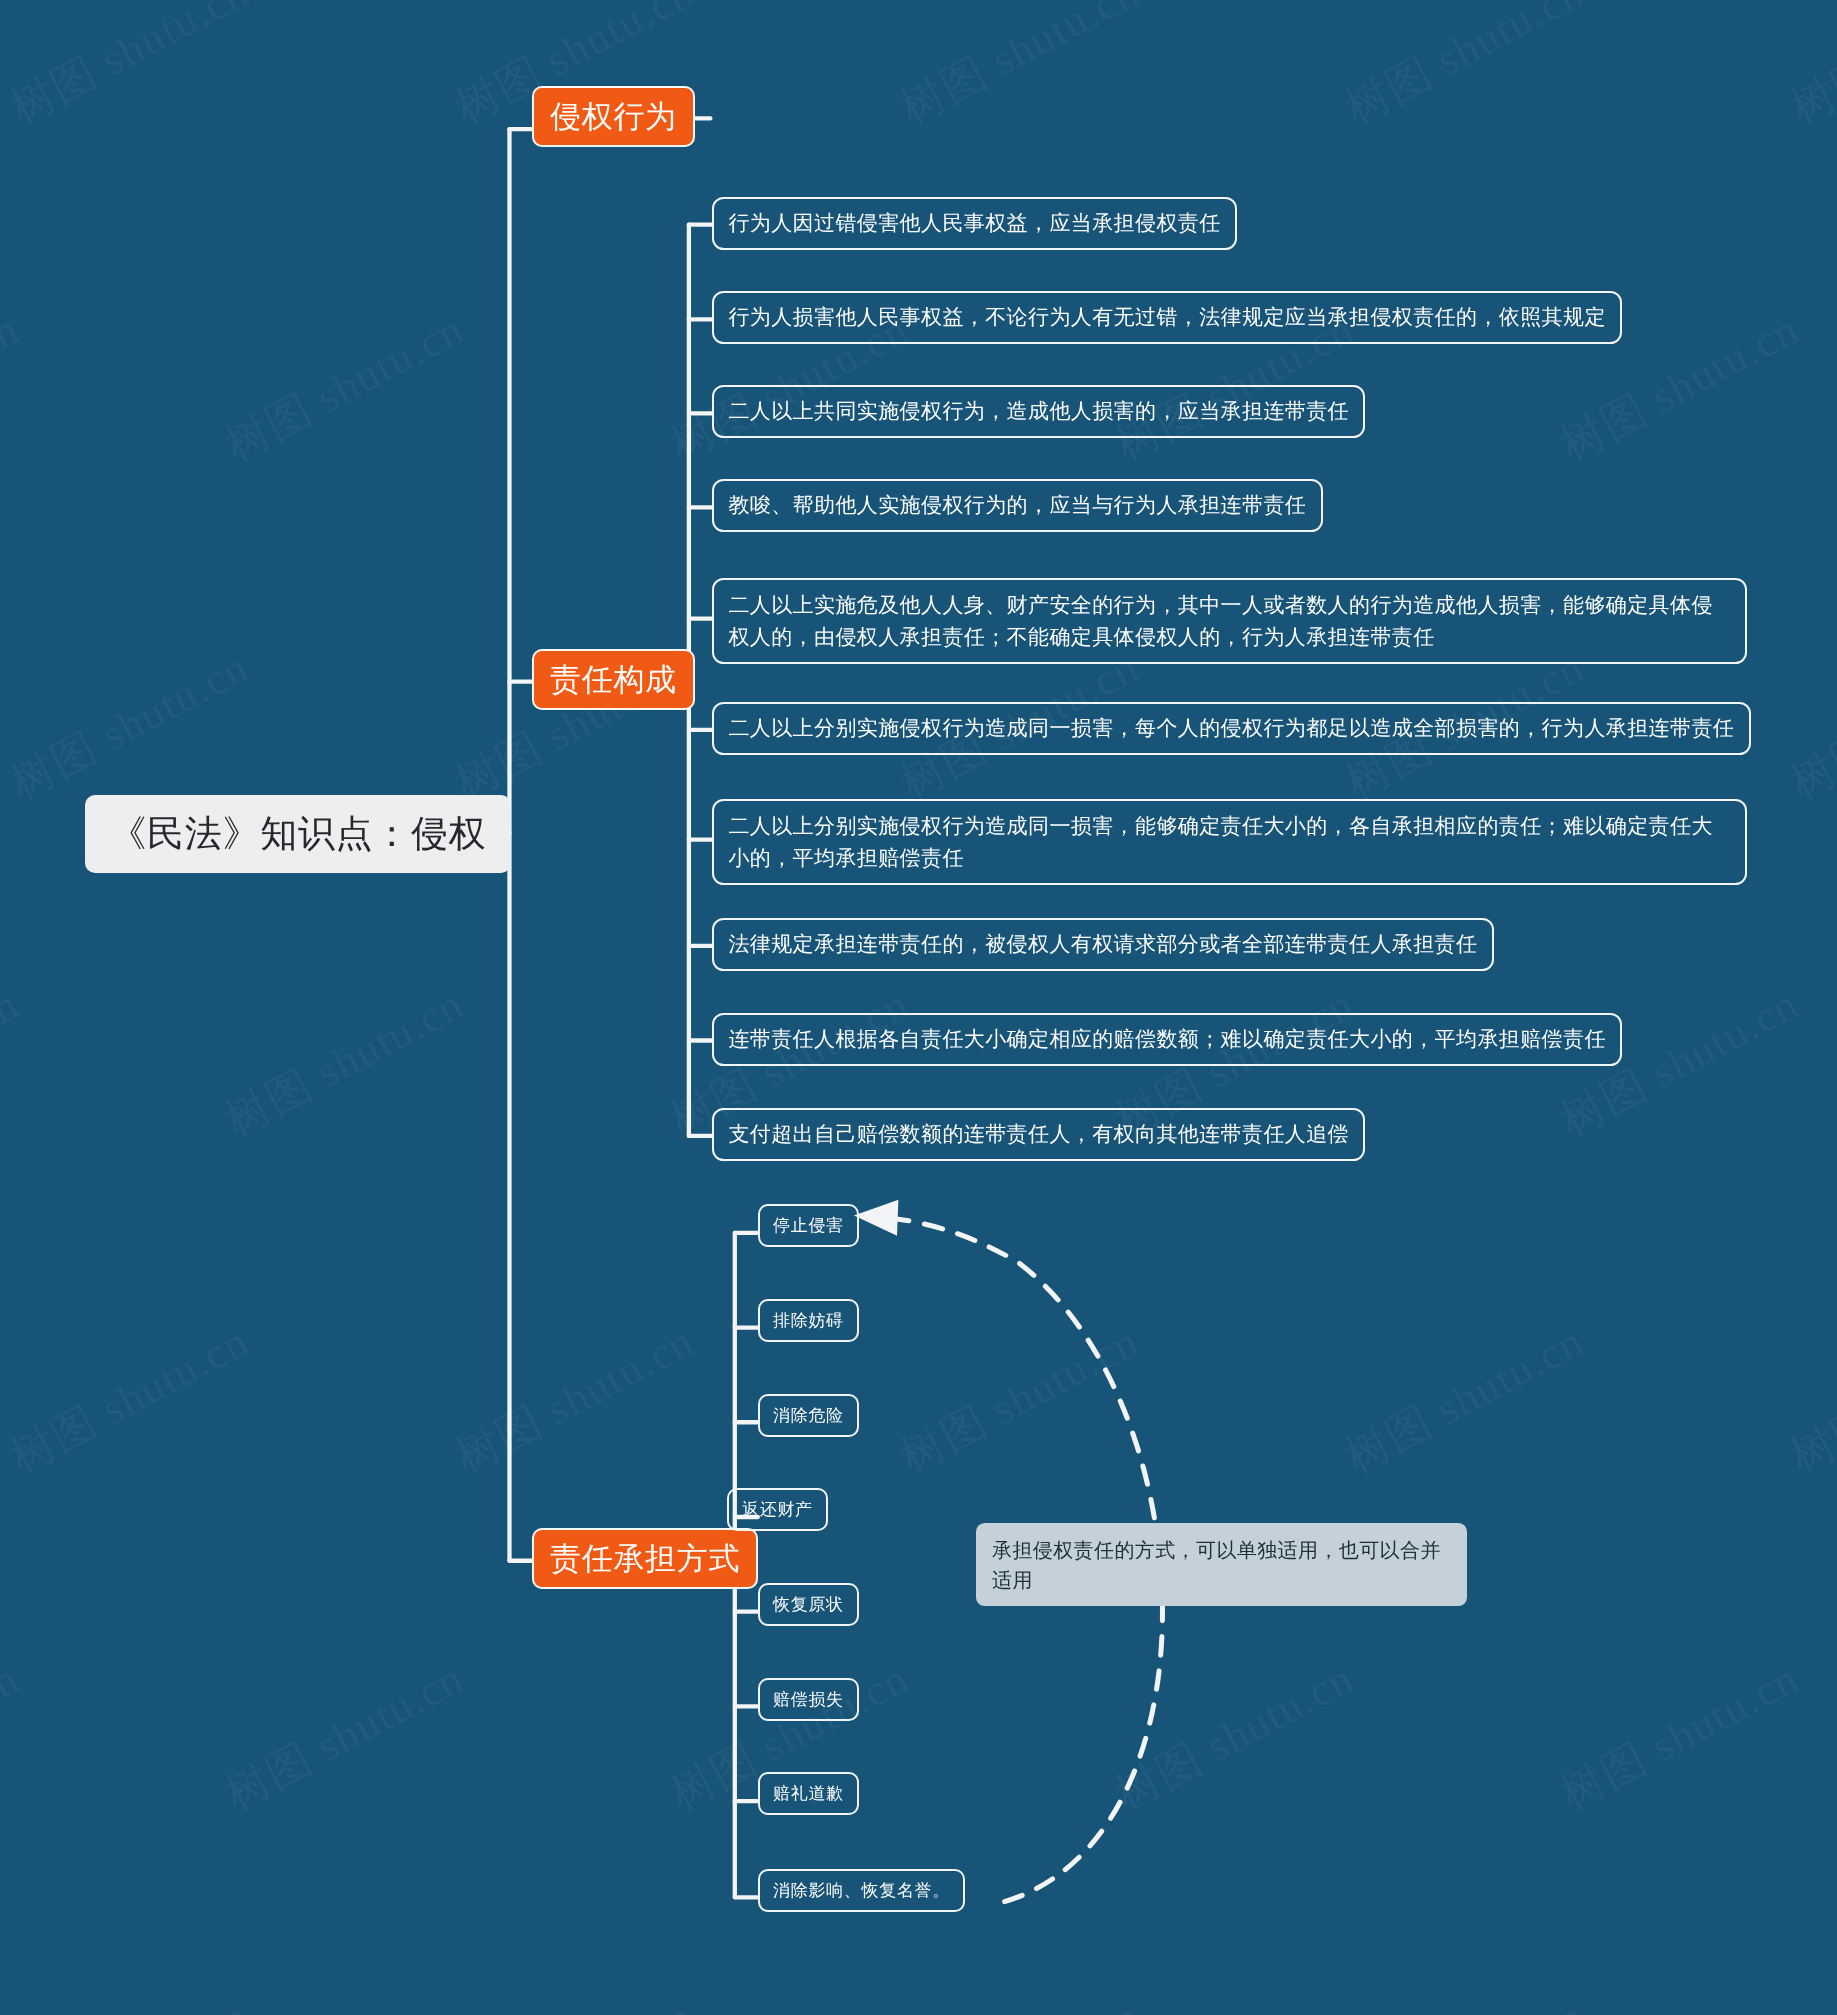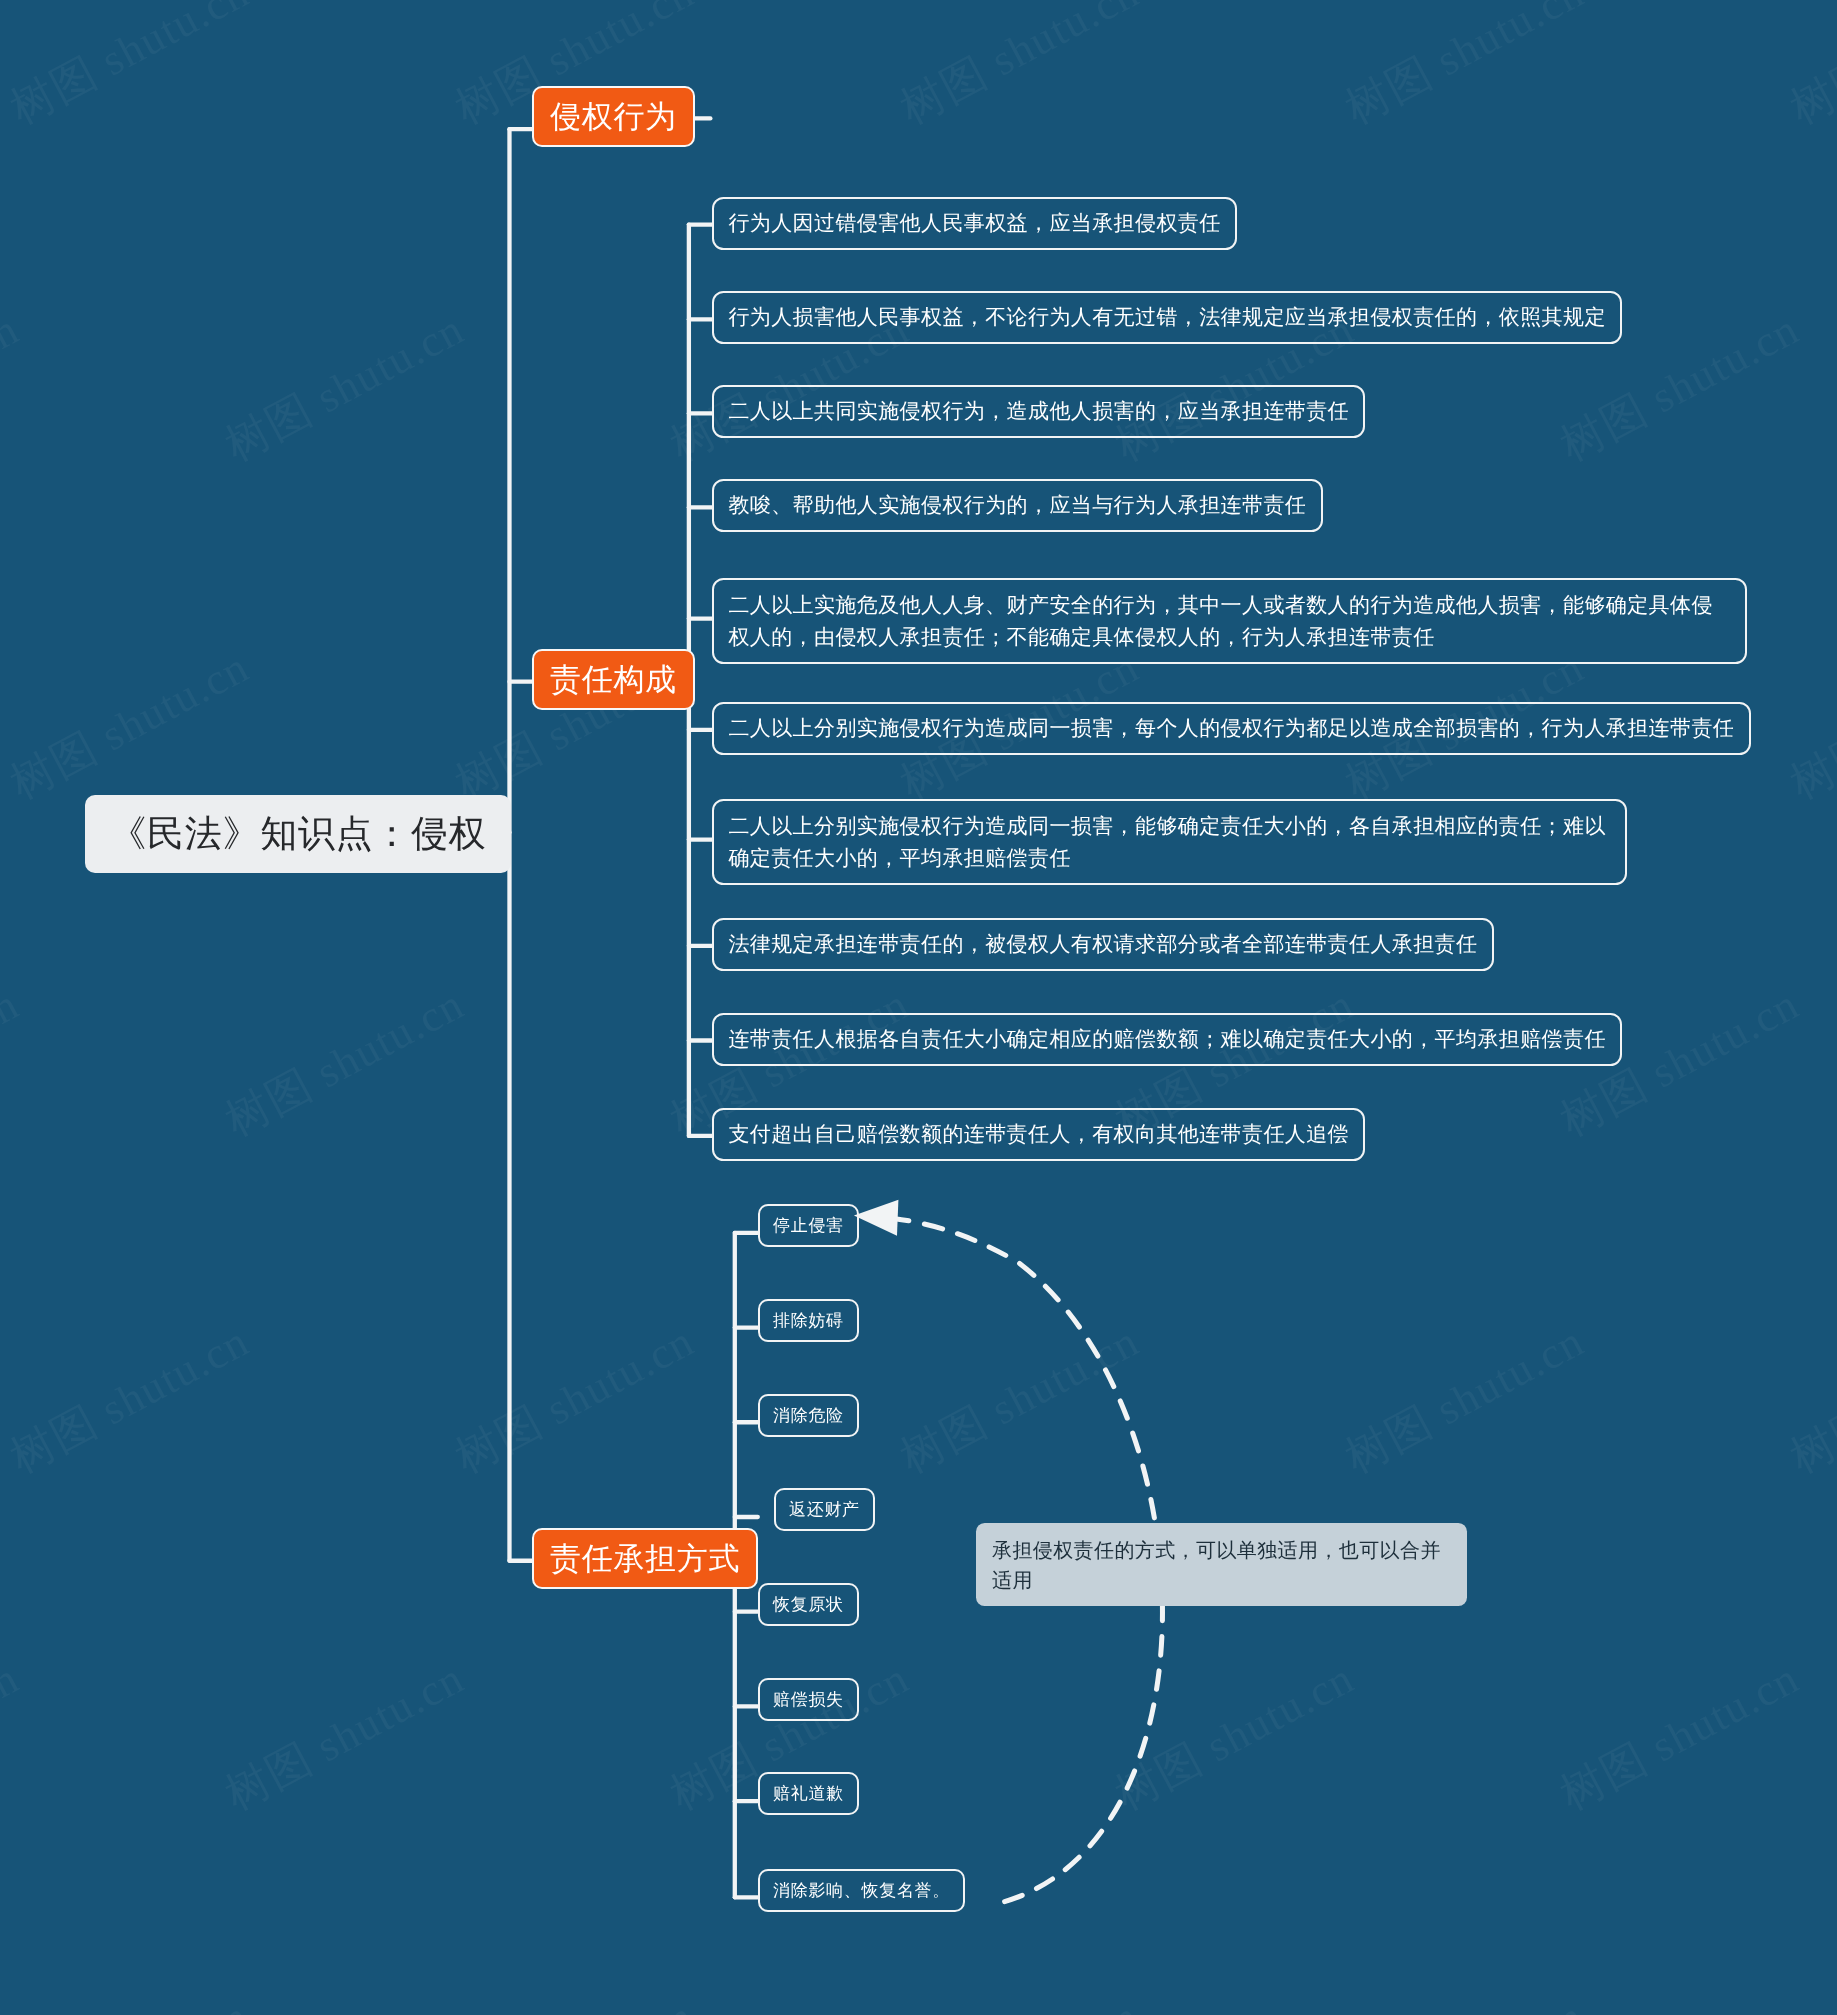--- a/index.html
+++ b/index.html
@@ -221,21 +221,21 @@
   </div>
   <div class="node leaf-node" style="left:712px;top:479px;">
     <span>教唆、帮助他人实施侵权行为的，应当与行为人承担连带责任</span>
   </div>
   <div class="node leaf-node two-line" style="left:712px;top:578px;width:1035px;">
     <span>二人以上实施危及他人人身、财产安全的行为，其中一人或者数人的行为造成他人损害，能够确定具体侵权人的，由侵权人承担责任；不能确定具体侵权人的，行为人承担连带责任</span>
   </div>
   <div class="node leaf-node" style="left:712px;top:702px;">
     <span>二人以上分别实施侵权行为造成同一损害，每个人的侵权行为都足以造成全部损害的，行为人承担连带责任</span>
   </div>
-  <div class="node leaf-node two-line" style="left:712px;top:799px;width:915px;">
+  <div class="node leaf-node two-line" style="left:712px;top:799px;width:1035px;">
     <span>二人以上分别实施侵权行为造成同一损害，能够确定责任大小的，各自承担相应的责任；难以确定责任大小的，平均承担赔偿责任</span>
   </div>
   <div class="node leaf-node" style="left:712px;top:918px;">
     <span>法律规定承担连带责任的，被侵权人有权请求部分或者全部连带责任人承担责任</span>
   </div>
   <div class="node leaf-node" style="left:712px;top:1013px;">
     <span>连带责任人根据各自责任大小确定相应的赔偿数额；难以确定责任大小的，平均承担赔偿责任</span>
   </div>
   <div class="node leaf-node" style="left:712px;top:1108px;">
     <span>支付超出自己赔偿数额的连带责任人，有权向其他连带责任人追偿</span>
@@ -247,21 +247,21 @@
 
   <div class="node chip-node" style="left:758px;top:1204px;">
     <span>停止侵害</span>
   </div>
   <div class="node chip-node" style="left:758px;top:1299px;align-items:flex-end;">
     <span>排除妨碍</span>
   </div>
   <div class="node chip-node" style="left:758px;top:1394px;">
     <span>消除危险</span>
   </div>
-  <div class="node chip-node" style="left:774px;top:1488px;justify-content:flex-end;">
+  <div class="node chip-node" style="left:727px;top:1488px;justify-content:flex-end;">
     <span>返还财产</span>
   </div>
   <div class="node chip-node" style="left:758px;top:1583px;">
     <span>恢复原状</span>
   </div>
   <div class="node chip-node" style="left:758px;top:1678px;">
     <span>赔偿损失</span>
   </div>
   <div class="node chip-node" style="left:758px;top:1772px;">
     <span>赔礼道歉</span>

